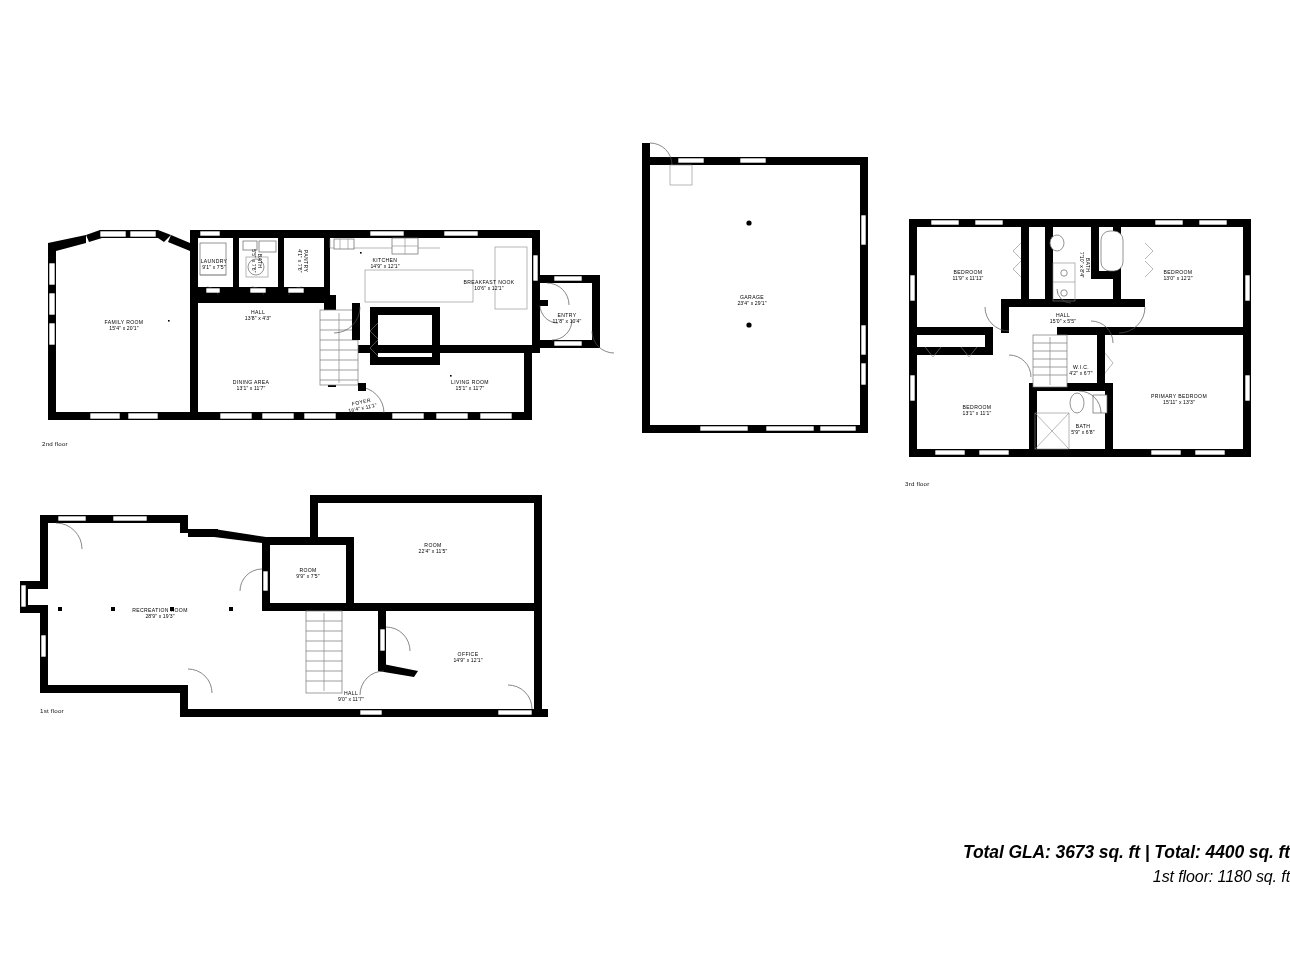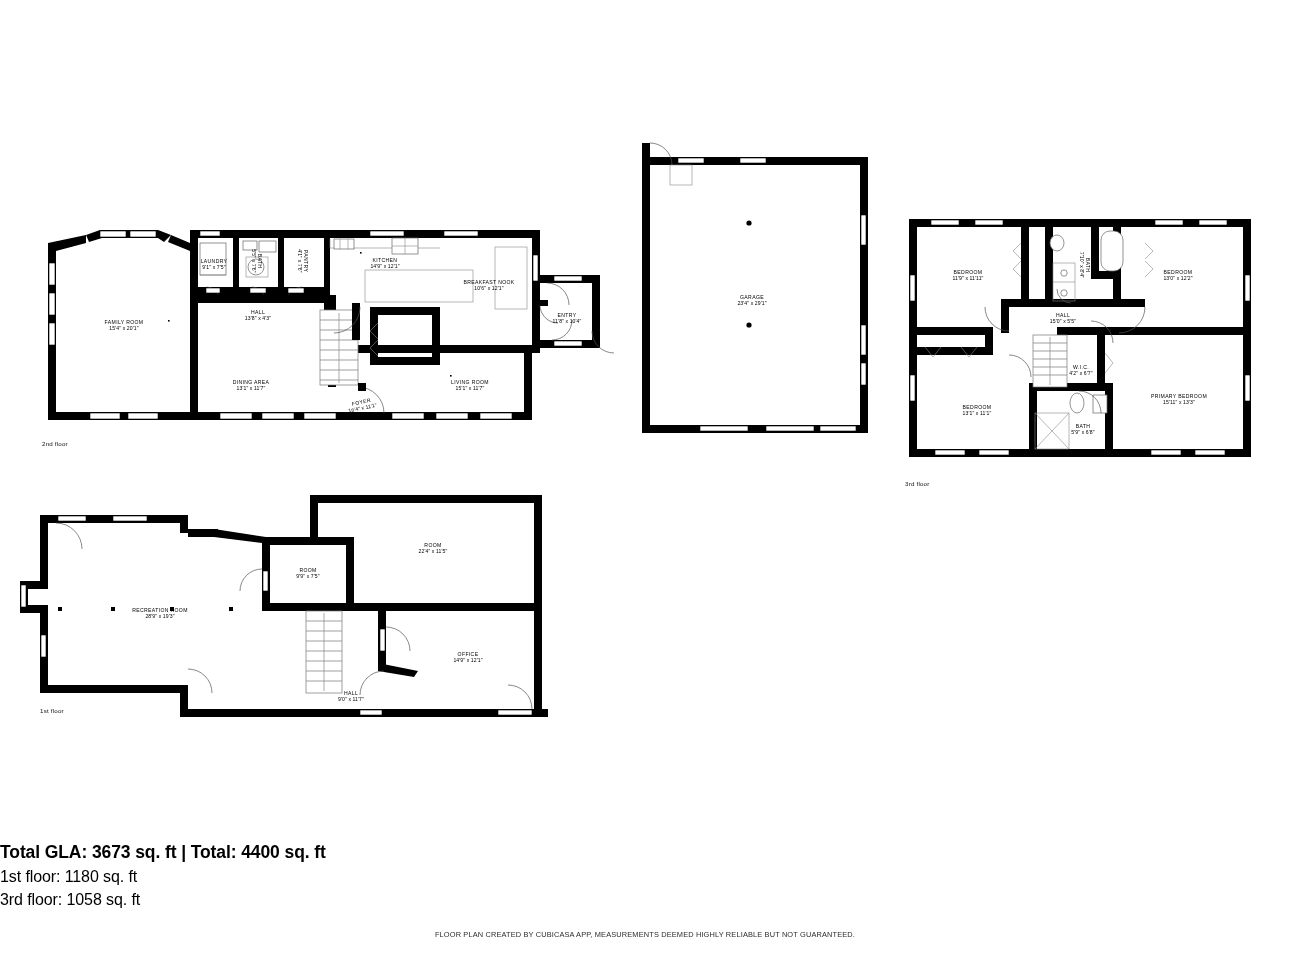--- a/index.html
+++ b/index.html
@@ -53,22 +53,23 @@
     font-size: 6.2px;
     color: #111;
     letter-spacing: 0.2px;
     white-space: nowrap;
   }
   #summary {
     position: absolute;
     left: 0;
     right: 0;
     top: 840px;
-    text-align: left;
+    text-align: right;
     color: #000;
+    font-style: italic;
   }
   #summary .line-total {
     font-size: 17.5px;
     font-weight: bold;
     line-height: 1.42;
     letter-spacing: -0.1px;
   }
   #summary .line-floor {
     font-size: 16px;
     line-height: 1.44;
@@ -506,18 +507,16 @@
       <span class="room-name">HALL</span>
       <span class="room-dims">9'0" x 11'7"</span>
     </div>
 
     <div class="floor-caption" style="left:22px; top:222px;">1st floor</div>
   </div>
 
   <div id="summary">
     <div class="line-total">Total GLA: 3673 sq. ft | Total: 4400 sq. ft</div>
     <div class="line-floor">1st floor: 1180 sq. ft</div>
-    <div class="line-floor">3rd floor: 1058 sq. ft</div>
   </div>
 
-  <div id="disclaimer">FLOOR PLAN CREATED BY CUBICASA APP, MEASUREMENTS DEEMED HIGHLY RELIABLE BUT NOT GUARANTEED.</div>
 
 </div>
 
 </body></html>

